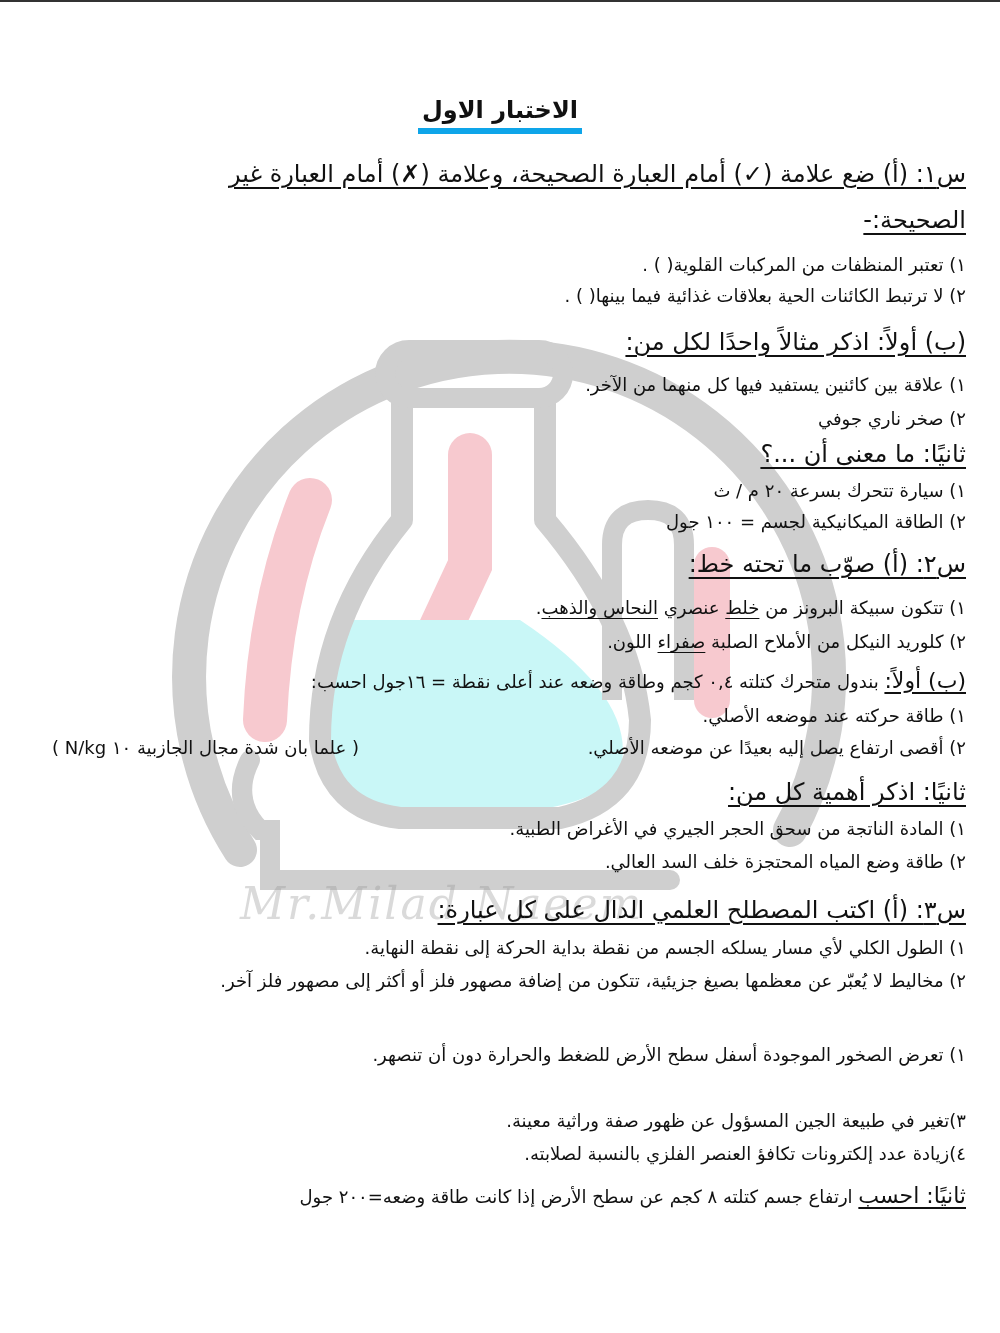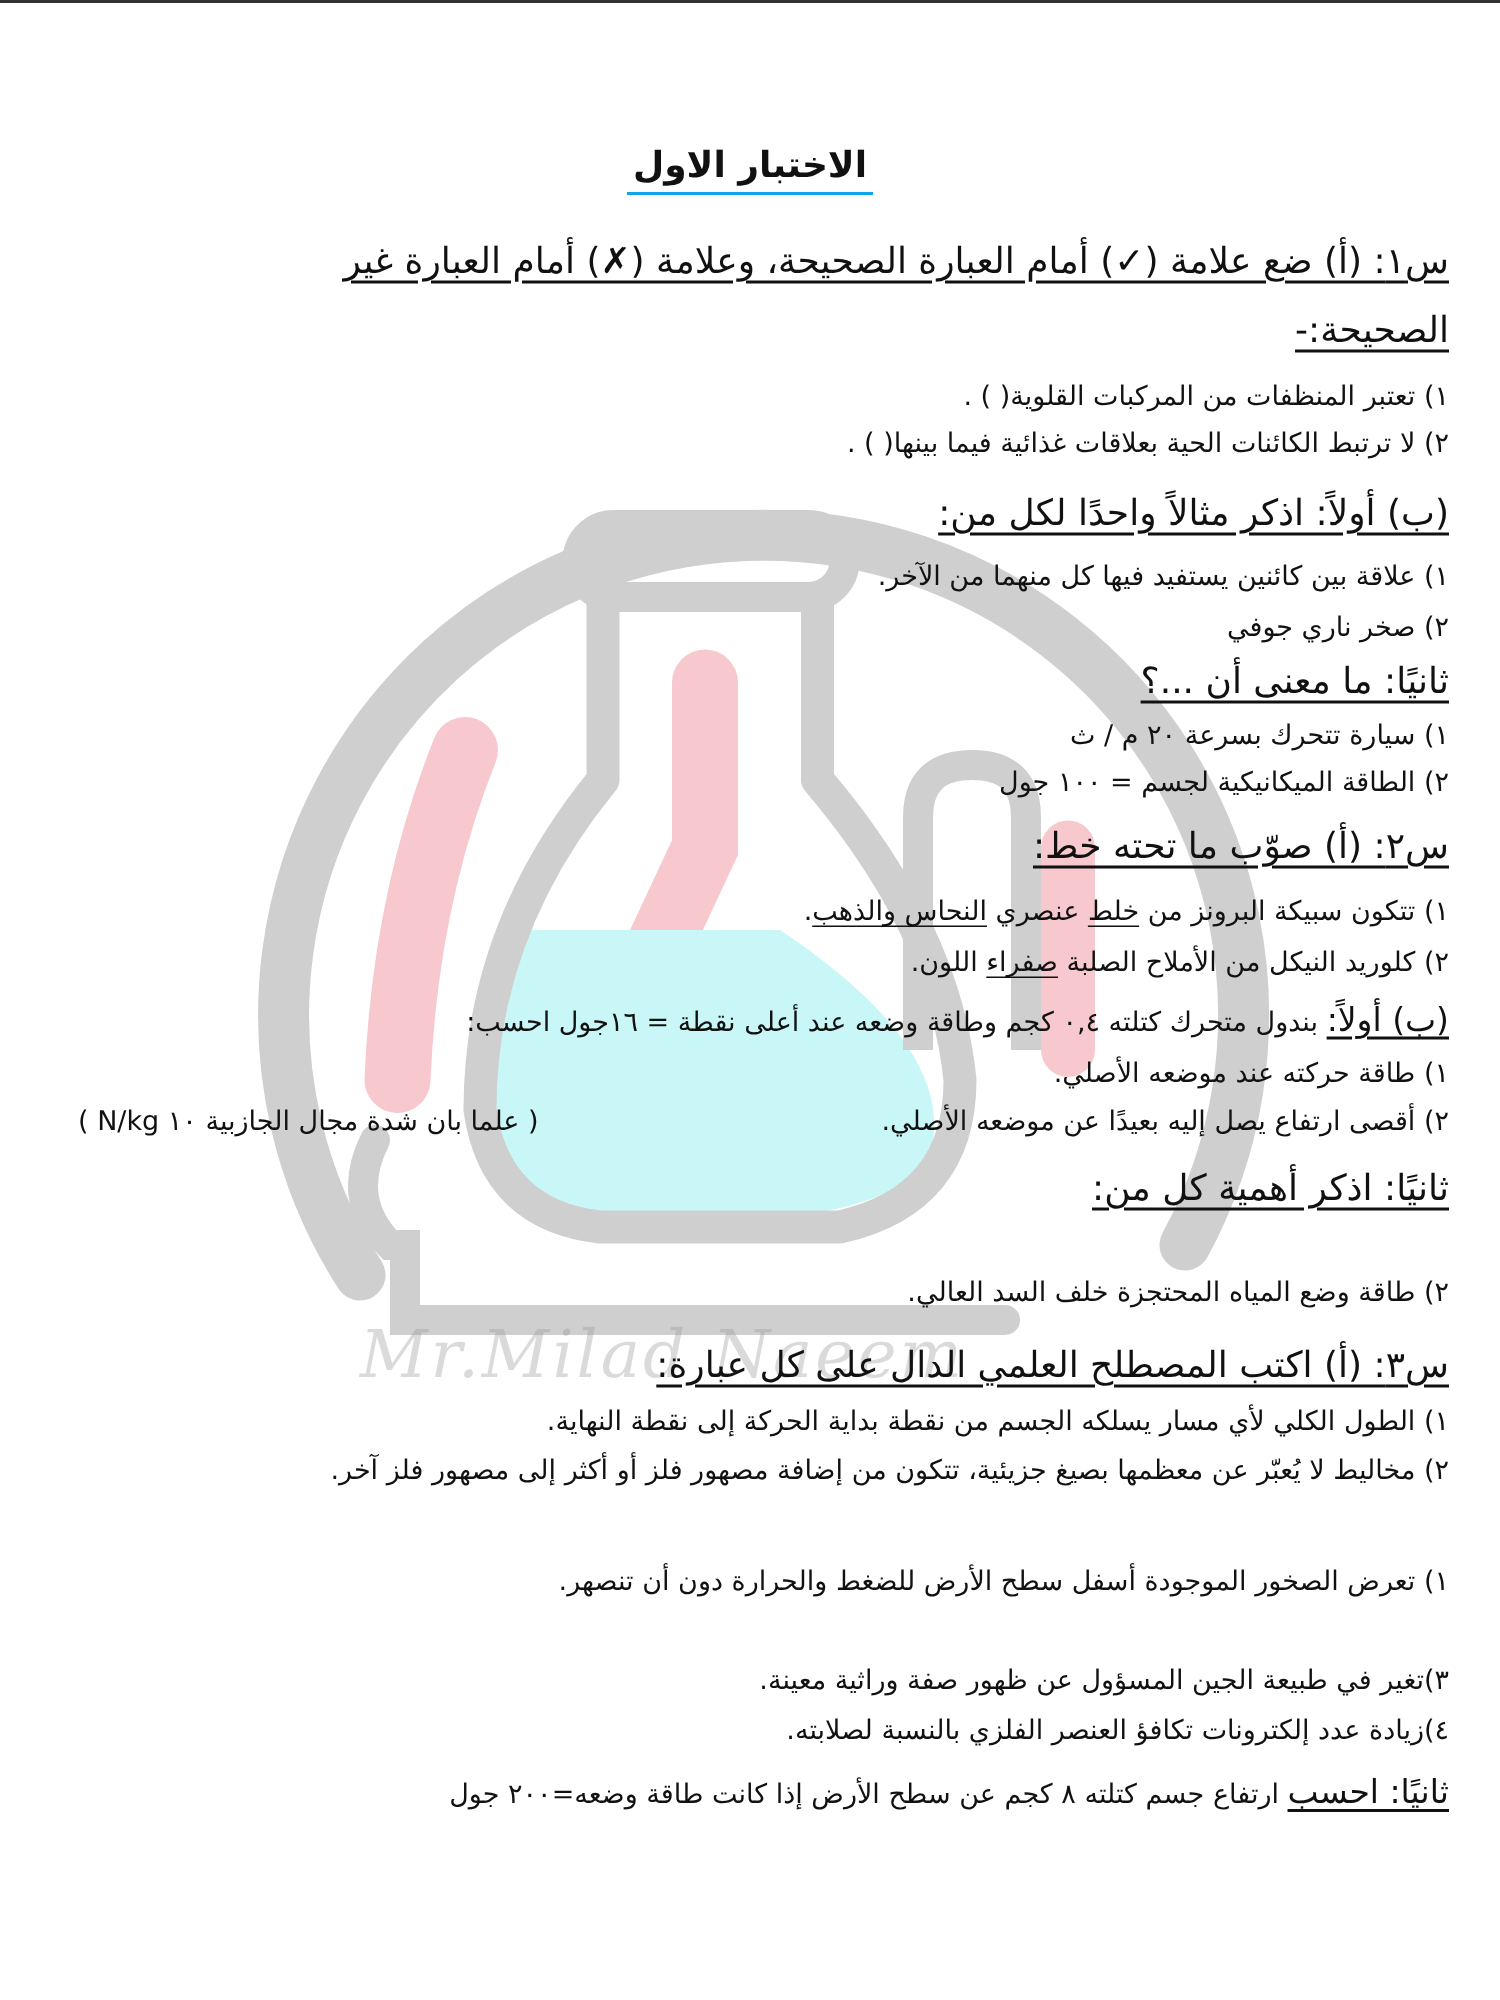--- a/index.html
+++ b/index.html
@@ -18,21 +18,21 @@
     direction: ltr; z-index: 0;
   }
   .page { position: absolute; left: 0; top: 0; width: 1000px; height: 1333px; z-index: 1; }
   .line {
     position: absolute; right: 34px; white-space: nowrap; direction: rtl;
   }
   .title {
     position: absolute; top: 96px; left: 0; width: 1000px; text-align: center;
     font-size: 24px; font-weight: bold;
   }
-  .title span { border-bottom: 2px solid #0ea5e9; padding: 0 4px 4px; }
+  .title span { border-bottom: 6px solid #0ea5e9; padding: 0 4px 4px; }
   .h { font-size: 24px; text-decoration: underline; text-underline-offset: 5px; }
   .t { font-size: 18px; }
   .u { text-decoration: underline; text-underline-offset: 4px; }
   .note { position: absolute; left: 52px; direction: rtl; white-space: nowrap; font-size: 18px; }
 </style>
 </head>
 <body>
 
 <div class="topbar"></div>
 
@@ -84,20 +84,21 @@
   </div>
 
   <div class="line t" style="top:668px;">
     <span class="u" style="font-size:22px;">(ب) أولاً:</span><span> بندول متحرك كتلته ٠,٤ كجم وطاقة وضعه عند أعلى نقطة = ١٦جول احسب:</span>
   </div>
   <div class="line t" style="top:705px;">١) طاقة حركته عند موضعه الأصلي.</div>
   <div class="line t" style="top:737px;">٢) أقصى ارتفاع يصل إليه بعيدًا عن موضعه الأصلي.</div>
   <div class="note" style="top:737px;">( علما بان شدة مجال الجازبية ١٠ N/kg )</div>
 
   <div class="line h" style="top:778px;">ثانيًا: اذكر أهمية كل من:</div>
+  <div class="line t" style="top:818px;">١) المادة الناتجة من سحق الحجر الجيري في الأغراض الطبية.</div>
   <div class="line t" style="top:851px;">٢) طاقة وضع المياه المحتجزة خلف السد العالي.</div>
 
   <div class="line h" style="top:896px;">س٣: (أ) اكتب المصطلح العلمي الدال على كل عبارة:</div>
   <div class="line t" style="top:937px;">١) الطول الكلي لأي مسار يسلكه الجسم من نقطة بداية الحركة إلى نقطة النهاية.</div>
   <div class="line t" style="top:970px;">٢) مخاليط لا يُعبّر عن معظمها بصيغ جزيئية، تتكون من إضافة مصهور فلز أو أكثر إلى مصهور فلز آخر.</div>
 
   <div class="line t" style="top:1044px;">١) تعرض الصخور الموجودة أسفل سطح الأرض للضغط والحرارة دون أن تنصهر.</div>
   <div class="line t" style="top:1110px;">٣)تغير في طبيعة الجين المسؤول عن ظهور صفة وراثية معينة.</div>
   <div class="line t" style="top:1143px;">٤)زيادة عدد إلكترونات تكافؤ العنصر الفلزي بالنسبة لصلابته.</div>
 

